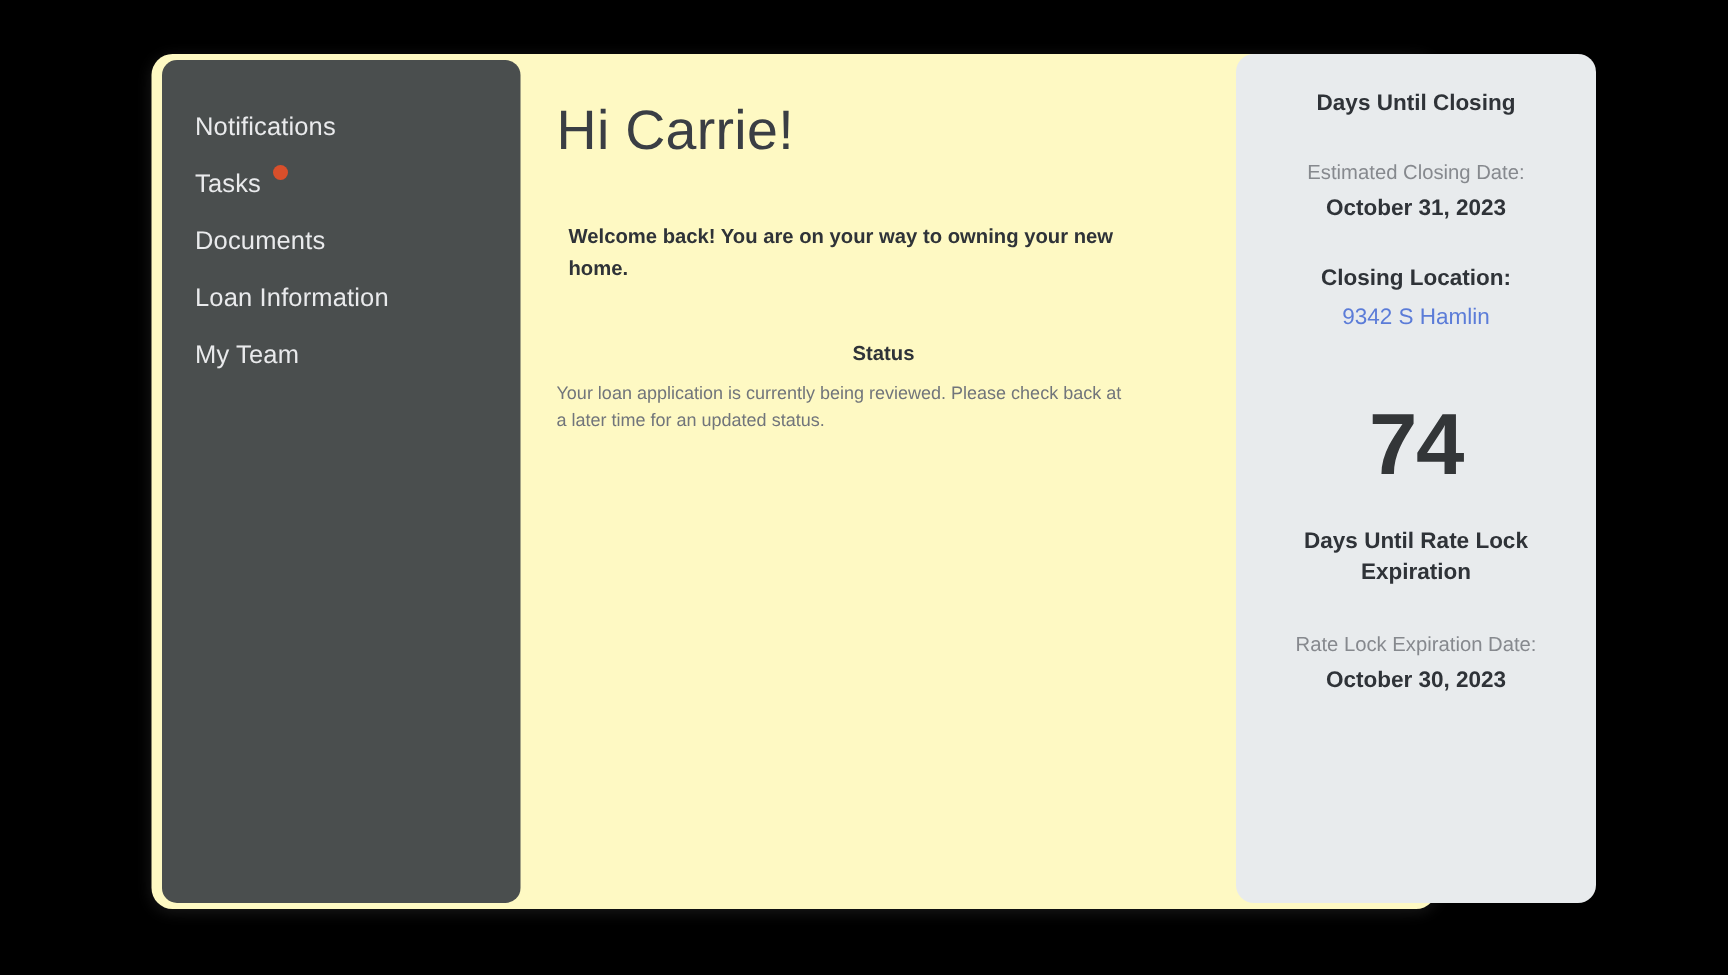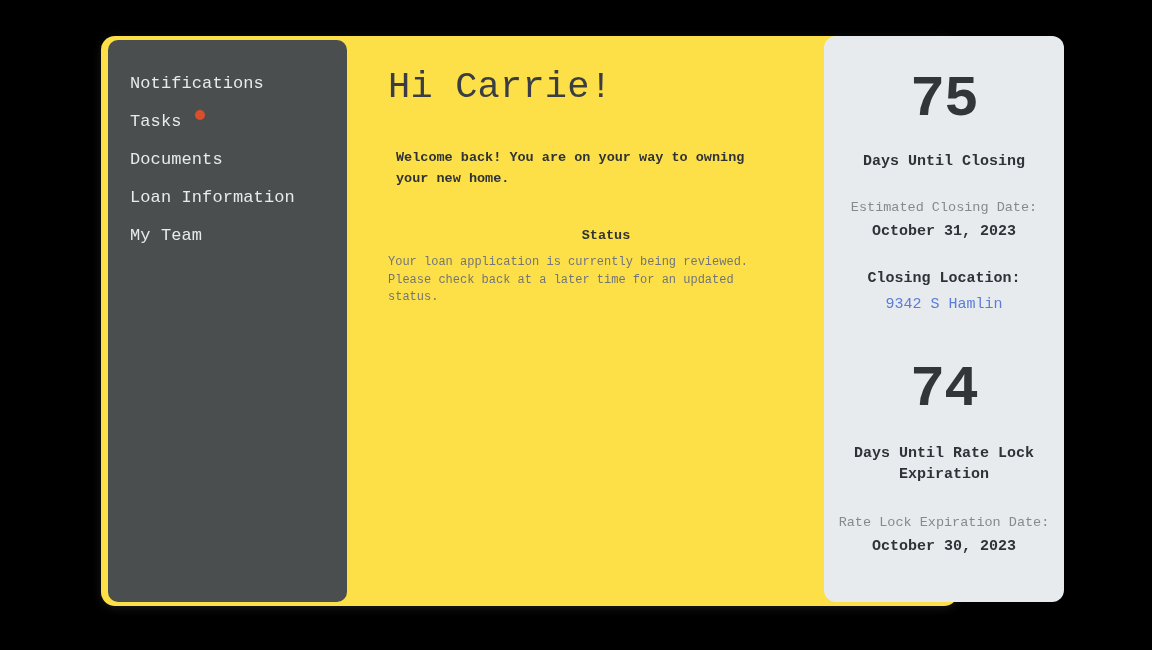--- a/index.html
+++ b/index.html
@@ -14,24 +14,23 @@
     overflow: hidden;
   }
 
   
   #app-card {
     position: absolute;
     left: 101px;
     top: 36px;
     width: 857px;
     height: 570px;
-    background: #fde047;
+    background: #fef9c3;
     border-radius: 14px;
     box-shadow: 0 2px 10px rgba(255,255,255,0.10);
-    font-family: Liberation Mono, monospace;
   }
 
   
   #sidebar {
     position: absolute;
     left: 7px;
     top: 4px;
     width: 239px;
     height: 562px;
     background: #4a4e4e;
@@ -63,21 +62,21 @@
     border-radius: 50%;
     background: #d94f2b;
     vertical-align: top;
     margin-top: 7px;
     margin-left: 3px;
   }
 
   
   #main {
     position: absolute;
-    left: 287px;
+    left: 270px;
     top: 0;
     width: 436px;
     height: 570px;
     padding: 0;
   }
   #greeting {
     margin: 0;
     padding: 30px 0 0 0;
     font-size: 37px;
     font-weight: 300;
@@ -211,21 +210,20 @@
   <section id="main">
     <h1 id="greeting">Hi Carrie!</h1>
     <p id="welcome-text">Welcome back!  You are on your way to owning your new home.</p>
     <p id="status-heading">Status</p>
     <p id="status-body">Your loan application is currently being reviewed. Please check back at a later time for an updated status.</p>
   </section>
 
   <aside id="stats-panel">
 
     <div class="stat-block">
-      <div class="stat-number sp-1">75</div>
       <div class="stat-caption sp-2">Days Until Closing</div>
       <div class="stat-sub-label sp-3">Estimated Closing Date:</div>
       <div class="stat-sub-value sp-4">October 31, 2023</div>
       <div class="stat-loc-label sp-5">Closing Location:</div>
       <div class="stat-loc-line sp-6">9342 S Hamlin</div>
     </div>
 
     <div class="stat-block">
       <div class="stat-number sp-7">74</div>
       <div class="stat-caption sp-8">Days Until Rate Lock Expiration</div>

